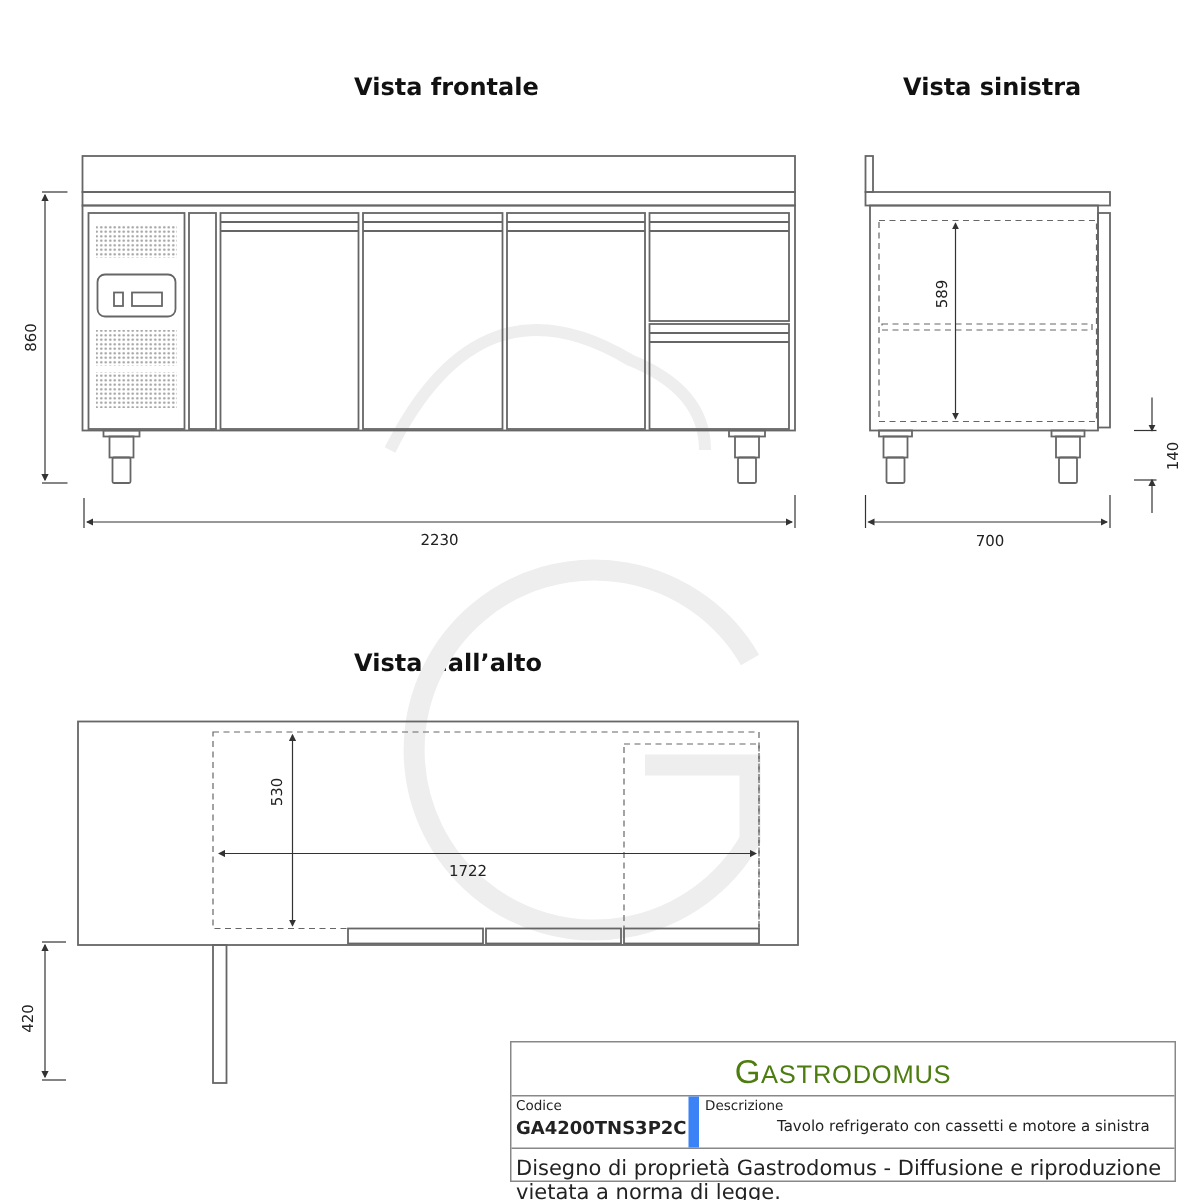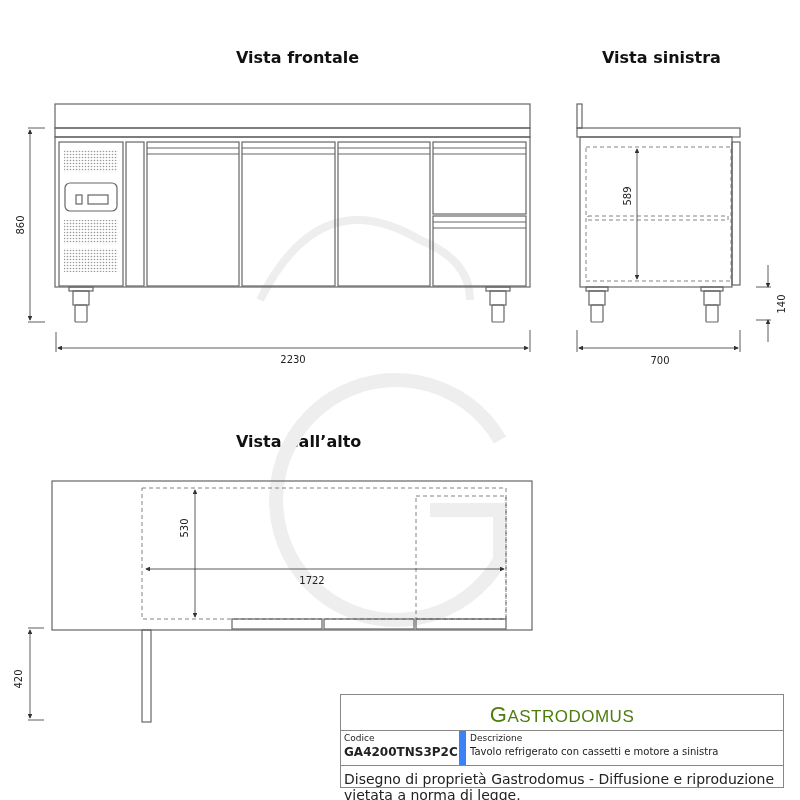--- a/index.html
+++ b/index.html
@@ -9,21 +9,21 @@
   .dim { font-family:"DejaVu Sans", sans-serif; font-size:10px; fill:#222; }
   .titleblock { position:absolute; left:340px; top:694px; width:444px; height:94px; border:1px solid #888; background:#fff; box-sizing:border-box; font-family:"DejaVu Sans", sans-serif; color:#222; }
   .tb-logo { height:36px; border-bottom:1px solid #888; display:flex; align-items:flex-end; justify-content:center; padding-bottom:2px; box-sizing:border-box; }
   .tb-logo .logo-text { font-family:Liberation Sans, sans-serif; font-size:17px; letter-spacing:0.5px; color:#4d7c0f; }
   .tb-logo .logo-text .cap { font-size:22px; }
   .tb-row { display:flex; height:34px; border-bottom:1px solid #888; }
   .tb-code { width:125px; border-right:7px solid #3b82f6; padding:2px 3px; box-sizing:border-box; }
   .tb-desc { flex:1; padding:2px 4px; box-sizing:border-box; }
   .tb-lbl { font-size:9px; color:#222; }
   .tb-code-val { font-weight:bold; font-size:12px; margin-top:2px; }
-  .tb-desc-val { font-size:10px; margin-top:3px; }
+  .tb-desc-val { font-size:10px; margin-top:3px;margin-left:48px; }
   .tb-foot { font-size:14px; padding:5px 3px; }
 </style>
 </head>
 <body>
 
 <div class="title" style="left:236px;top:48px;">Vista frontale</div>
 <div class="title" style="left:602px;top:48px;">Vista sinistra</div>
 <div class="title" style="left:236px;top:432px;">Vista dall’alto</div>
 
 <svg class="drawing" width="800" height="800" viewBox="0 0 800 800">

